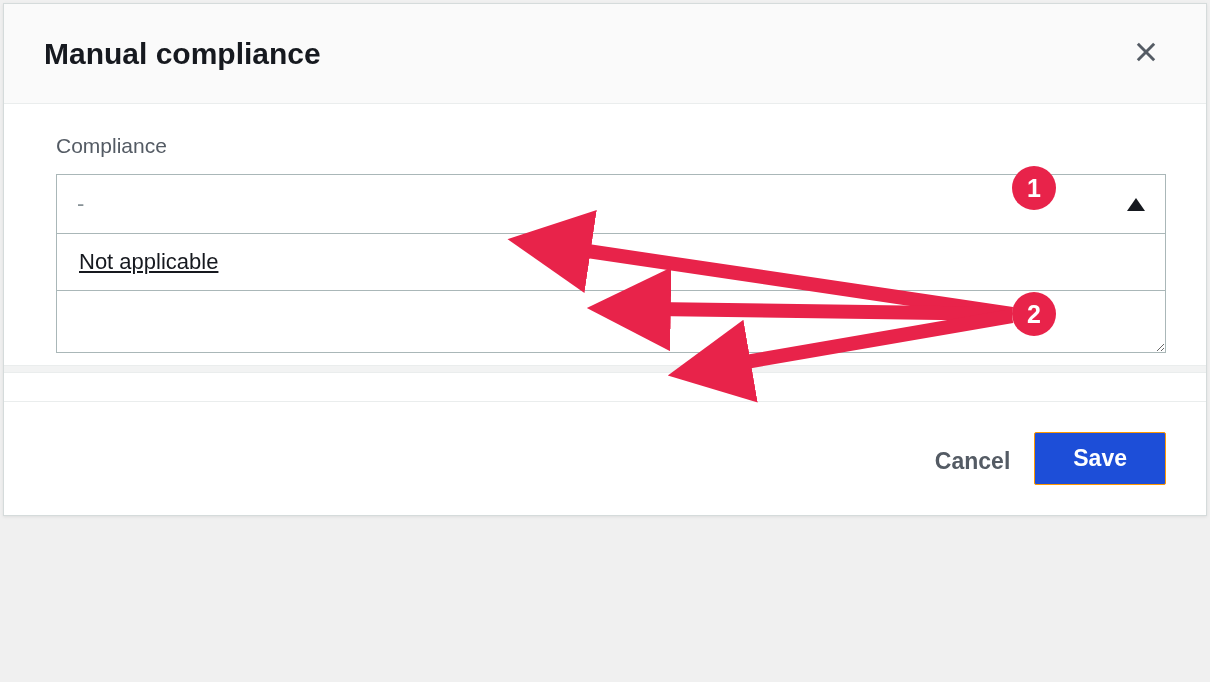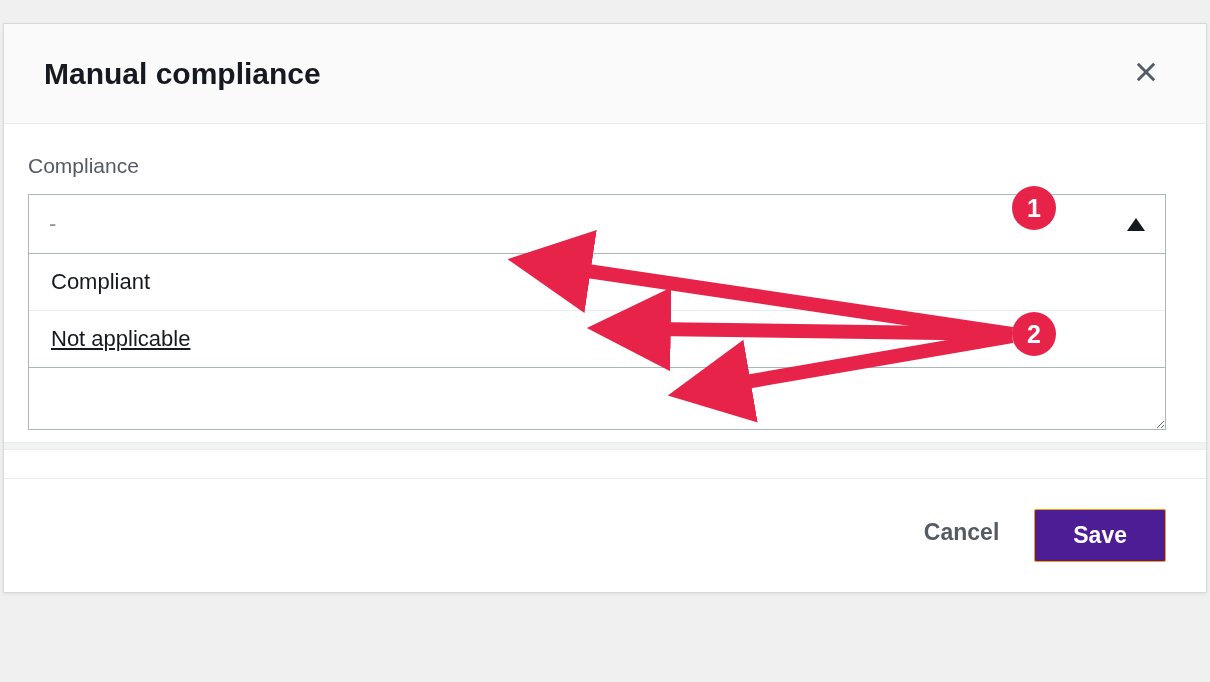--- a/index.html
+++ b/index.html
@@ -15,21 +15,20 @@
       position: relative;
     }
     .modal {
       position: absolute;
       top: 3px;
       left: 3px;
       right: 3px;
       background: #fff;
       border: 1px solid #d5dbdb;
       box-shadow: 0 1px 3px rgba(0,0,0,0.08);
-      margin-top: 20px;
     }
     .modal-header {
       display: flex;
       justify-content: space-between;
       align-items: center;
       padding: 28px 40px;
       border-bottom: 1px solid #eaeded;
       background: #fafafa;
     }
     .modal-title {
@@ -42,21 +41,21 @@
       border: none;
       cursor: pointer;
       padding: 6px;
       color: #545b64;
     }
     .close-btn svg {
       width: 28px;
       height: 28px;
     }
     .modal-body {
-      padding: 30px 40px 12px 24px;
+      padding: 30px 40px 12px 52px;
       position: relative;
     }
     .field-label {
       font-size: 21px;
       color: #545b64;
       margin-bottom: 16px;
       display: block;
     }
     .select-wrapper {
       position: relative;
@@ -105,43 +104,43 @@
       resize: both;
       font-size: 18px;
       padding: 8px;
       font-family: inherit;
       display: block;
     }
     .modal-footer {
       padding: 30px 40px 30px 40px;
       display: flex;
       justify-content: flex-end;
-      align-items: flex-start;
-      gap: 21px;
+      align-items: flex-end;
+      gap: 10px;
       margin-top: 28px;
       border-top: 1px solid #eaeded;
       background: #fff;
     }
     .footer-divider {
       height: 8px;
       background: #f2f3f3;
       border-top: 1px solid #eaeded;
       border-bottom: 1px solid #eaeded;
     }
     .btn-cancel {
       background: none;
       border: none;
       font-size: 23px;
       font-weight: 700;
       color: #545b64;
       cursor: pointer;
       padding: 10px 14px;
     }
     .btn-save {
-      background: #4c1d95;
+      background: #1d4ed8;
       border: 1px solid #ff9900;
       color: #fff;
       font-size: 23px;
       font-weight: 700;
       padding: 12px 38px;
       cursor: pointer;
       border-radius: 2px;
     }
     
     .badge {
@@ -180,21 +179,20 @@
 
   <div class="modal-body">
     <label class="field-label">Compliance</label>
 
     <div class="select-wrapper">
       <div class="select-trigger">
         <span>-</span>
         <span class="caret-up"></span>
       </div>
       <div class="dropdown">
-        <div class="dropdown-option">Compliant</div>
         <div class="dropdown-option">Not applicable</div>
       </div>
       <textarea class="textarea-field" style=""></textarea>
     </div>
 
     <div class="badge" style="top:62px; left:1008px;">1</div>
     <div class="badge" style="top:188px; left:1008px;">2</div>
 
     <svg class="arrows" style="top:0; left:0;" width="1130" height="320">
       <defs>

